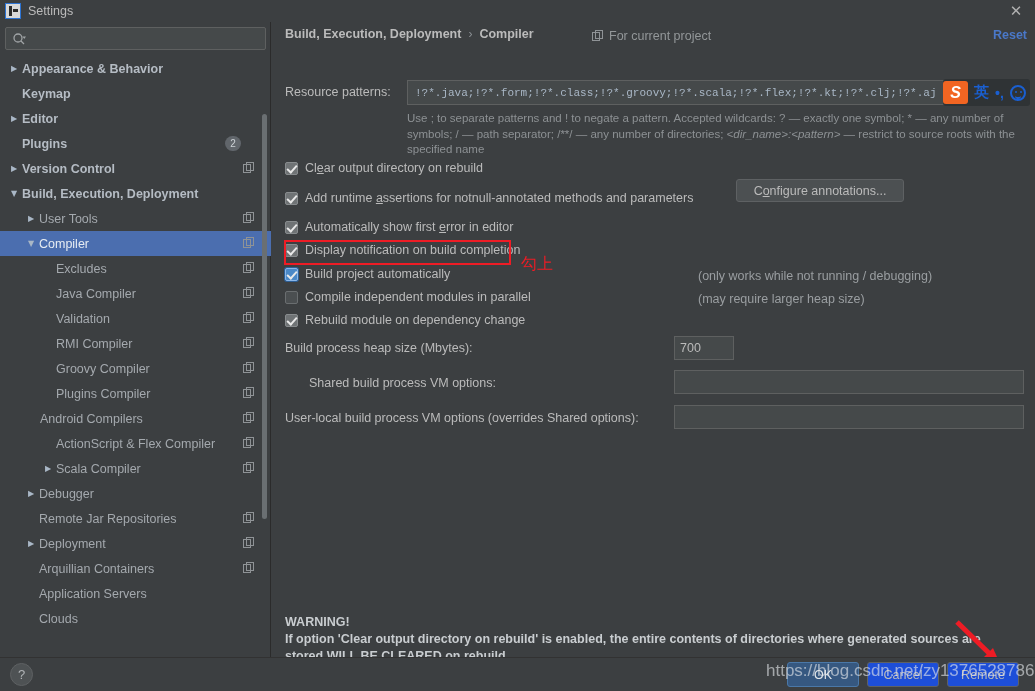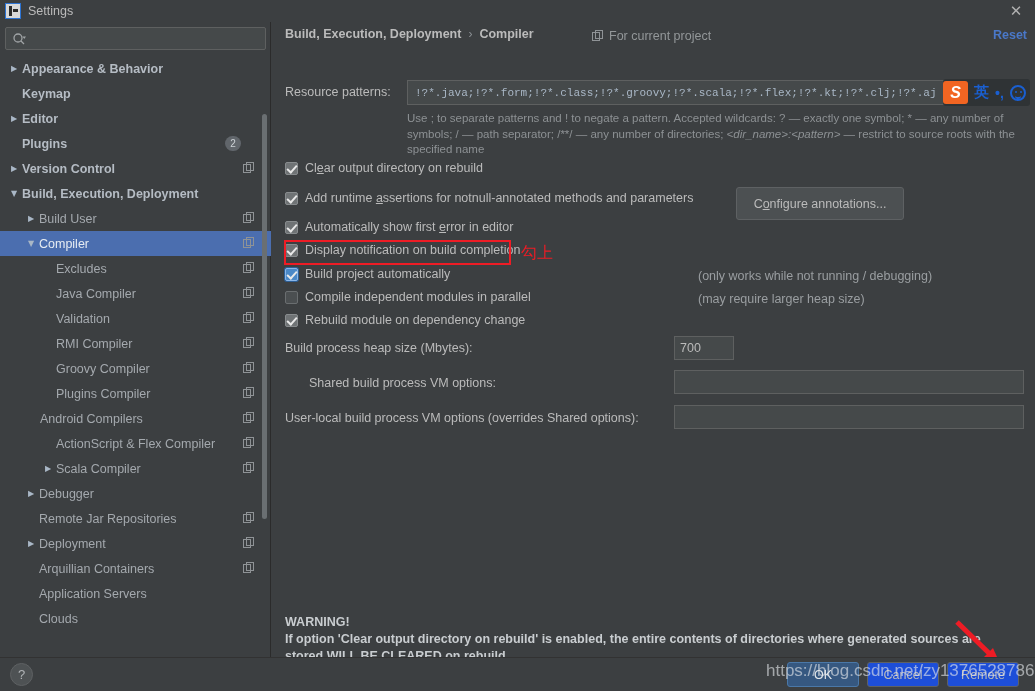--- a/index.html
+++ b/index.html
@@ -128,42 +128,42 @@
   .cb.focus { background: #4a88c7; border: 1px solid #8ab6e8; box-shadow: 0 0 0 1px #2d5f96; }
   .cblab { font-size: 12.5px; color: #bbbbbb; margin-left: 7px; white-space: nowrap; }
   .cblab u { text-decoration: underline; }
   .hint { position: absolute; font-size: 12.5px; color: #9a9ea1; white-space: nowrap; }
 
   .btn {
     background: #4c5052; border: 1px solid #5e6163; border-radius: 3px;
     color: #bbbbbb; font-size: 12.5px; cursor: pointer;
     font-family: "Liberation Sans", sans-serif;
   }
-  .cfg-btn { position: absolute; left: 464px; top: 165px; width: 168px; height: 33px; }
+  .cfg-btn { position: absolute; left: 464px; top: 157px; width: 168px; height: 23px; }
   .cfg-btn u { text-decoration: underline; }
 
   .flab { position: absolute; left: 13px; font-size: 12.5px; color: #bbbbbb; }
   .fin {
     position: absolute; background: #45494a; border: 1px solid #5e6060;
     color: #bbbbbb; font-size: 12.5px; padding: 0 5px; outline: none;
     font-family: "Liberation Sans", sans-serif;
   }
 
   .warn {
     position: absolute; left: 13px; top: 592px; width: 740px;
     font-size: 12.5px; font-weight: bold; color: #c9cdd0; line-height: 17px;
   }
 
   
   .redbox {
     position: absolute; left: 284px; top: 240px; width: 227px; height: 25px;
     border: 2px solid #ee1c25; pointer-events: none;
   }
   .redtext {
-    position: absolute; left: 521px; top: 243px;
+    position: absolute; left: 521px; top: 254px;
     font-size: 16px; color: #ee1c25;
     font-family: "DejaVu Sans", sans-serif; pointer-events: none;
   }
 
   
   .bottom {
     position: absolute; left: 0; top: 657px; width: 1035px; height: 34px;
     background: #3c3f41; border-top: 1px solid #323232;
   }
   .help-btn {
@@ -264,21 +264,21 @@
             <rect x="0.5" y="2.5" width="7" height="8" fill="none" stroke="#8f9396" stroke-width="1"></rect>
             <rect x="3.5" y="0.5" width="7" height="8" fill="none" stroke="#8f9396" stroke-width="1"></rect>
           </svg>
         </div>
         <div class="trow top" style="padding-left: 6px;">
           <div class="twist">▼</div>
           <div class="tlabel">Build, Execution, Deployment</div>
         </div>
         <div class="trow" style="padding-left: 23px;">
           <div class="twist">▶</div>
-          <div class="tlabel">Build User</div>
+          <div class="tlabel">User Tools</div>
           <svg class="copy-ic" width="12" height="12" viewBox="0 0 12 12">
             <rect x="0.5" y="2.5" width="7" height="8" fill="none" stroke="#8f9396" stroke-width="1"></rect>
             <rect x="3.5" y="0.5" width="7" height="8" fill="none" stroke="#8f9396" stroke-width="1"></rect>
           </svg>
         </div>
         <div class="trow sel" style="padding-left: 23px;">
           <div class="twist">▼</div>
           <div class="tlabel">Compiler</div>
           <svg class="copy-ic" width="12" height="12" viewBox="0 0 12 12">
             <rect x="0.5" y="2.5" width="7" height="8" fill="none" stroke="#8f9396" stroke-width="1"></rect>

